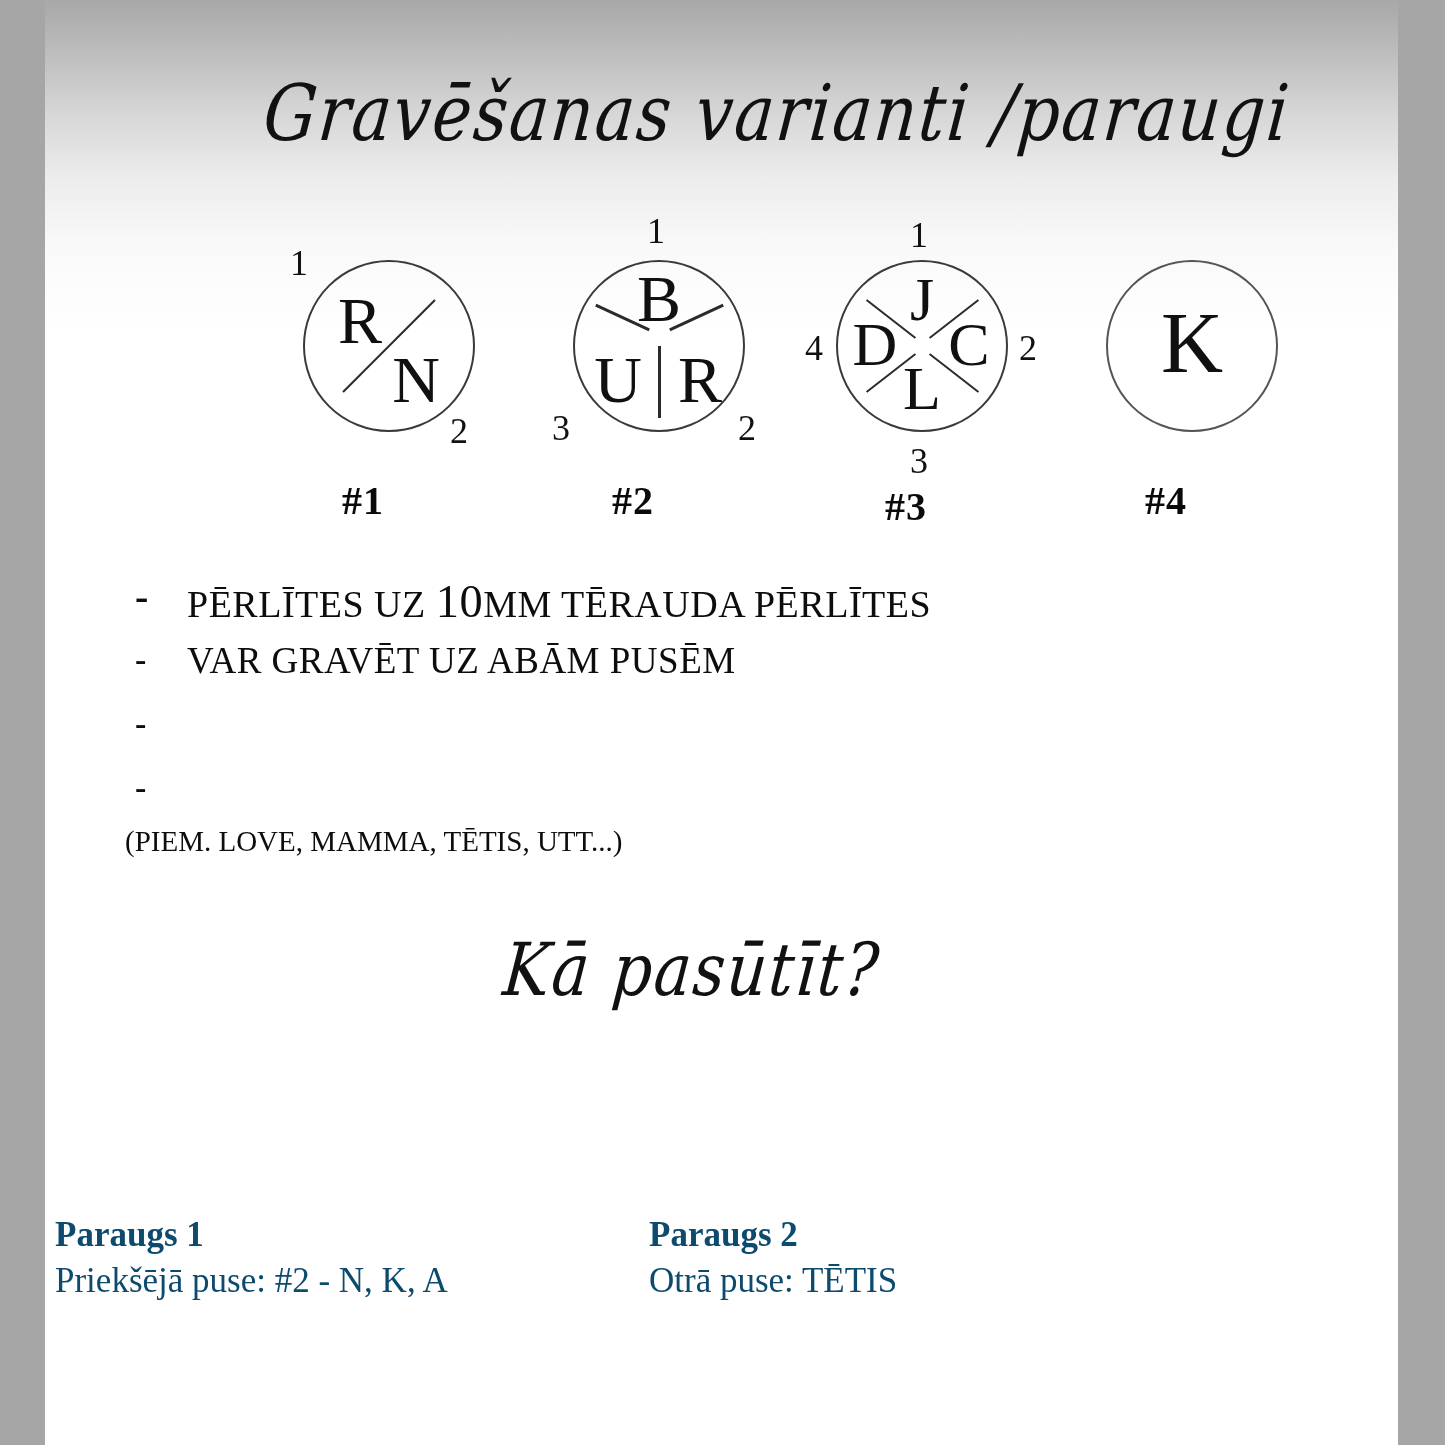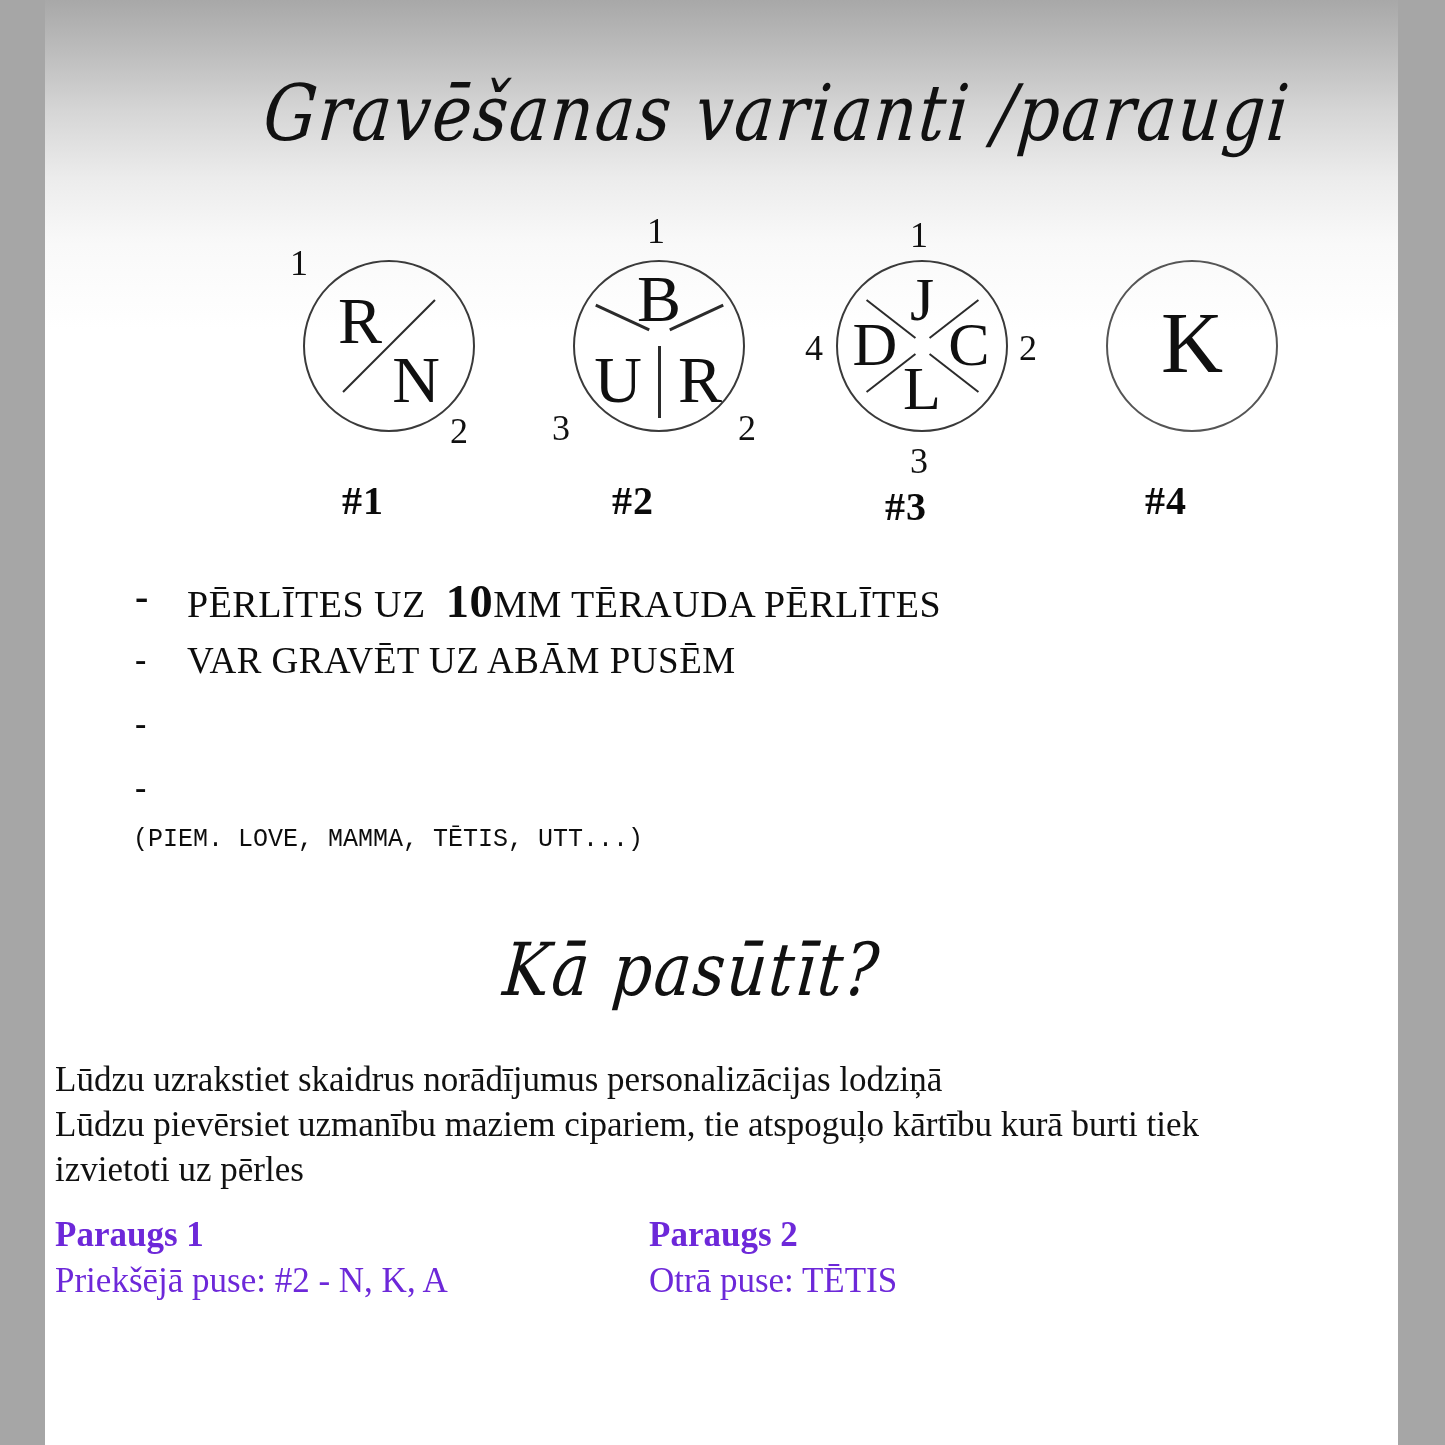--- a/index.html
+++ b/index.html
@@ -150,31 +150,30 @@
   .btext {
     position: absolute;
     left: 52px;
     top: 0;
     font-size: 37px;
     font-variant: small-caps;
     letter-spacing: 0.5px;
   }
   .bullet-row.first .btext { font-size: 38px; }
   .accent {
-    font-weight: bold;
+    font-weight: normal;
     font-size: 1.22em;
     font-variant: normal;
-    margin-left: 10px;
   }
   #piem {
     position: absolute;
-    left: 88px;
+    left: 80px;
     top: 825px;
-    font-family: Liberation Mono, monospace;
-    font-size: 25px;
+    font-family: Liberation Serif, serif;
+    font-size: 29px;
     font-variant: small-caps;
     color: #0d0d0d;
     white-space: nowrap;
   }
 
   
   #body-para {
     position: absolute;
     left: 10px;
     top: 1058px;
@@ -185,21 +184,21 @@
     color: #111;
   }
 
   
   .example {
     position: absolute;
     top: 1212px;
     font-family: "Liberation Serif", serif;
     font-size: 35px;
     line-height: 1.3;
-    color: #6d28d9;
+    color: #0c4a6e;
     white-space: nowrap;
   }
   .example .ex-title {
     font-weight: bold;
   }
   #example-1 { left: 10px; }
   #example-2 { left: 604px; }
 </style>
 </head>
 <body>
@@ -278,24 +277,20 @@
         <div class="bullet-row" style="top:18px;">
           <span class="dash">-</span>
         </div>
 
       </div>
 
       <div id="piem">(PIEM.  LOVE, MAMMA, TĒTIS, UTT...)</div>
 
       <div class="script-title" id="order-title">Kā pasūtīt?</div>
 
-      <div id="body-para">
-        <div>Lūdzu uzrakstiet skaidrus norādījumus personalizācijas lodziņā</div>
-        <div>Lūdzu pievērsiet uzmanību maziem cipariem, tie atspoguļo kārtību kurā burti tiek izvietoti uz pērles</div>
-      </div>
 
       <div class="example" id="example-1">
         <div class="ex-title">Paraugs 1</div>
         <div>Priekšējā puse: #2 - N, K, A</div>
       </div>
 
       <div class="example" id="example-2">
         <div class="ex-title">Paraugs 2</div>
         <div>Otrā puse: TĒTIS</div>
       </div>

